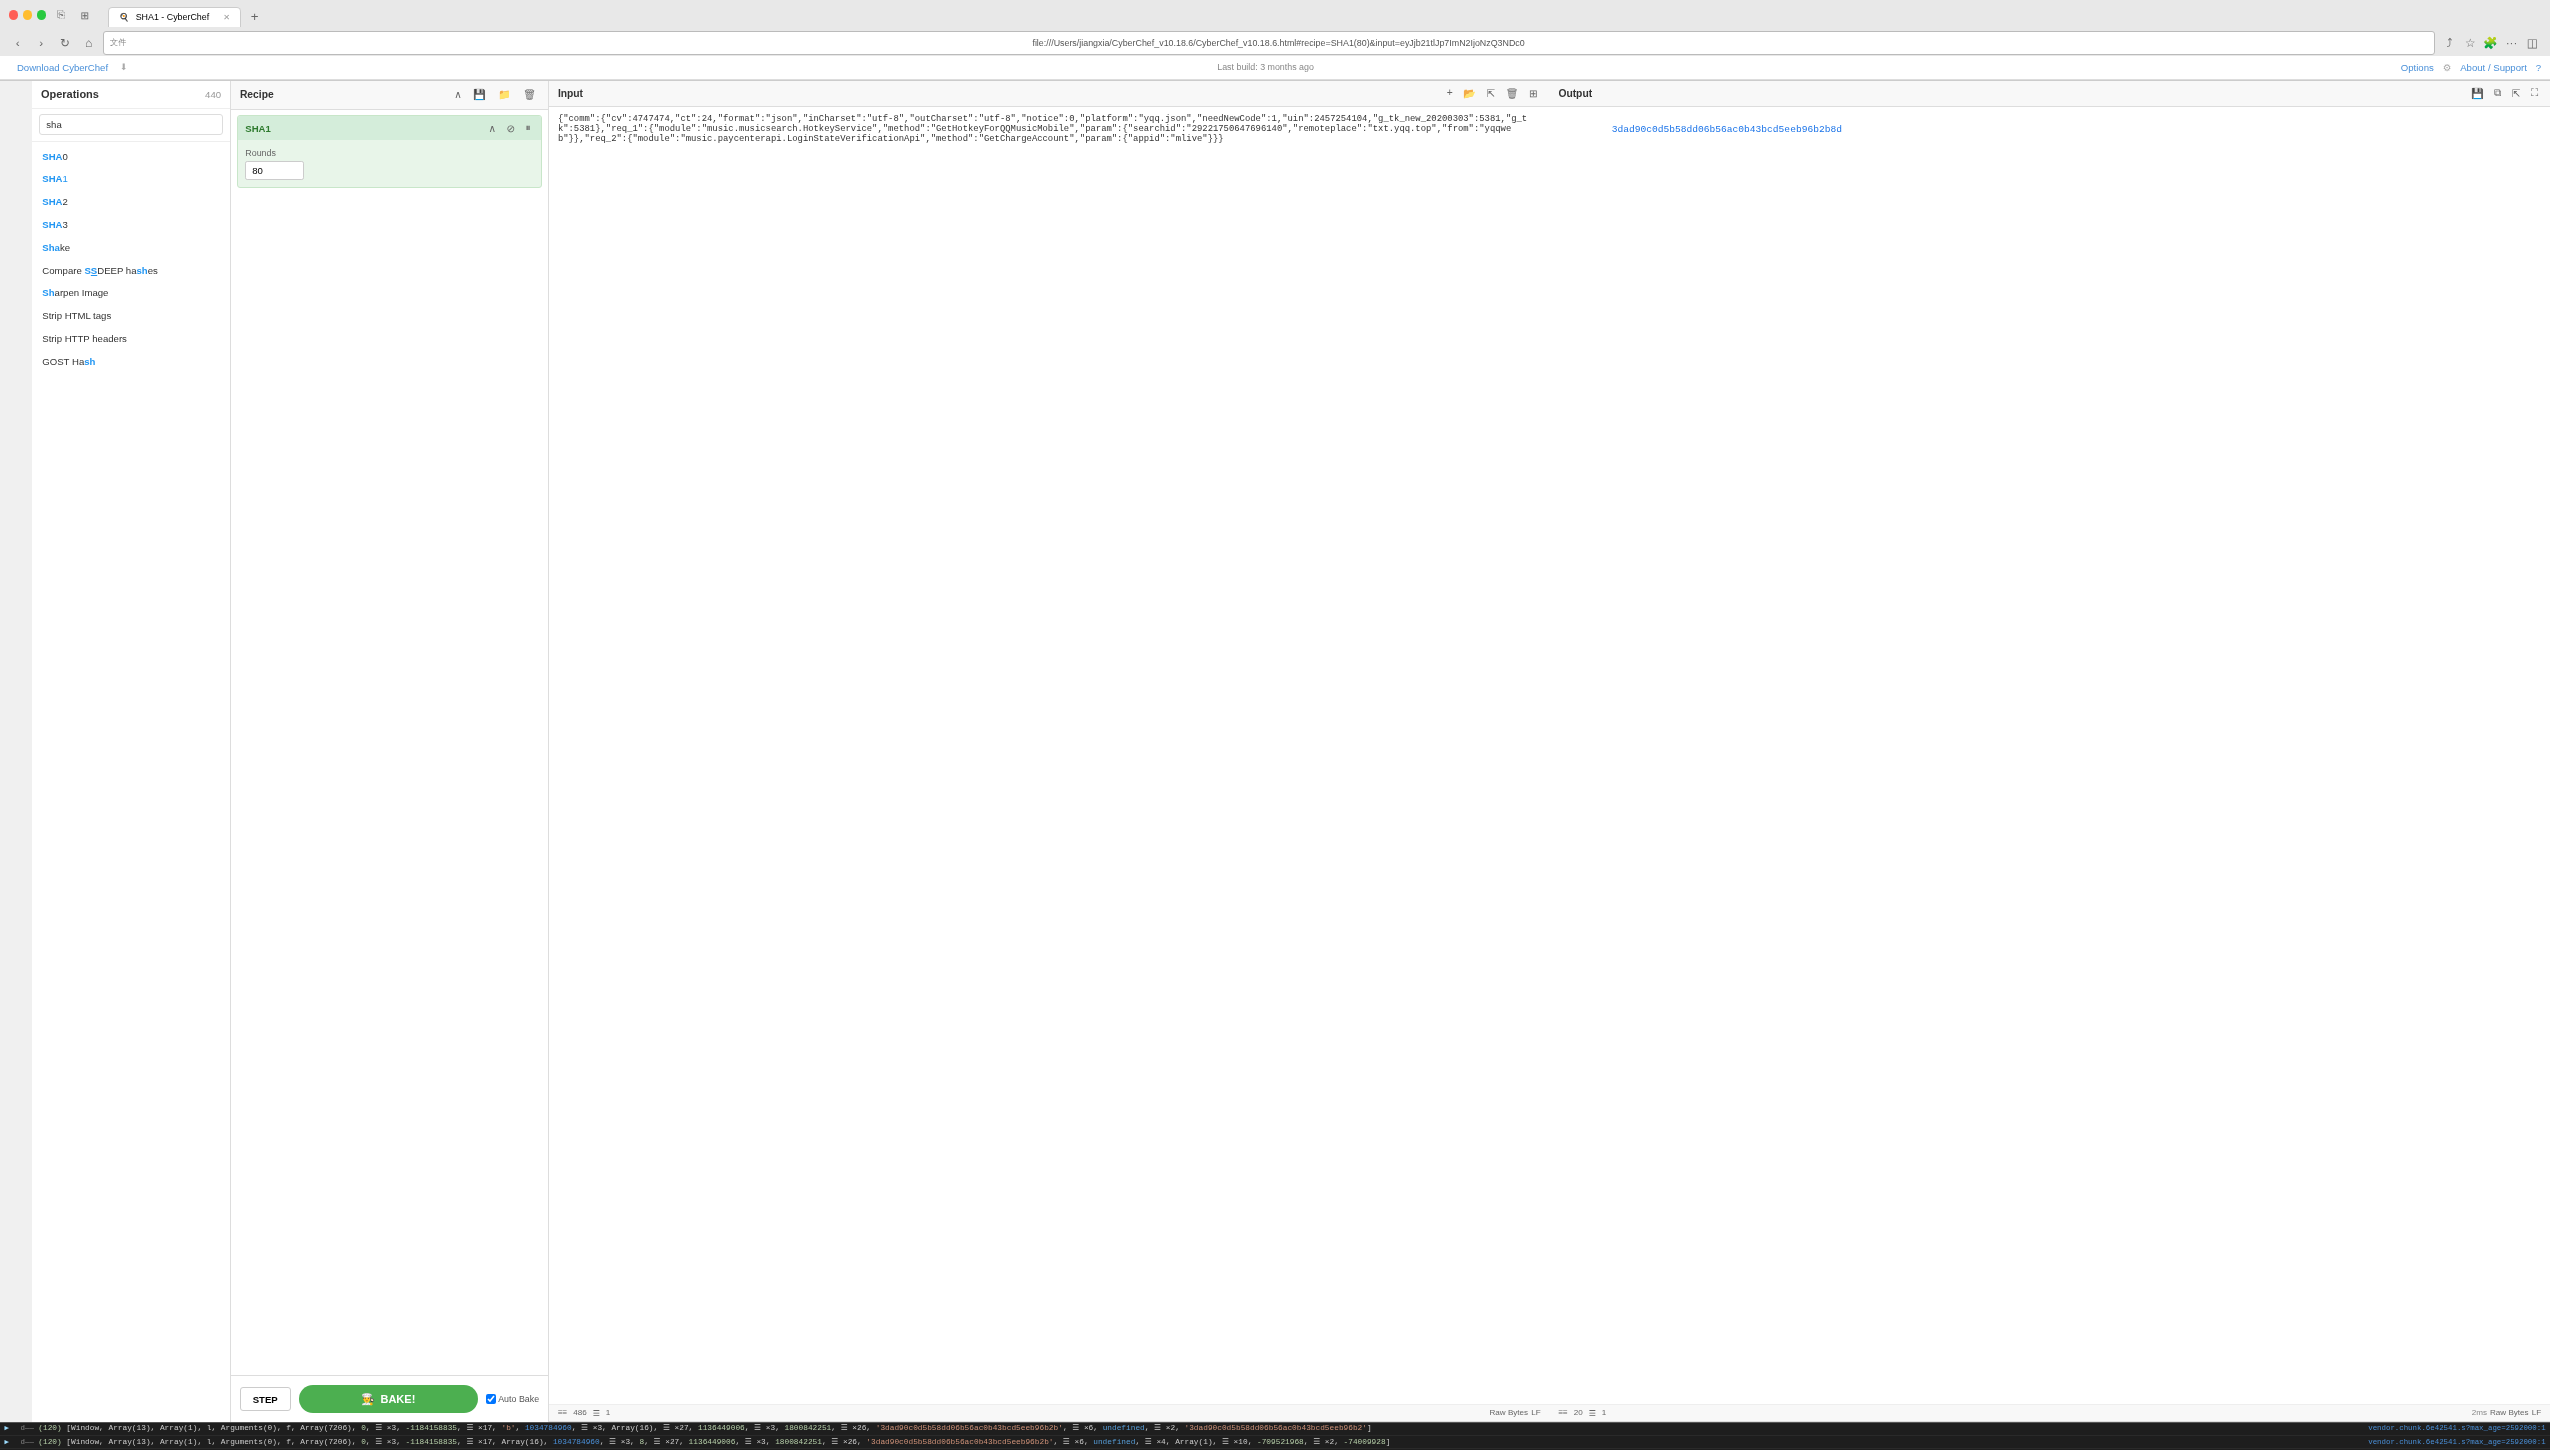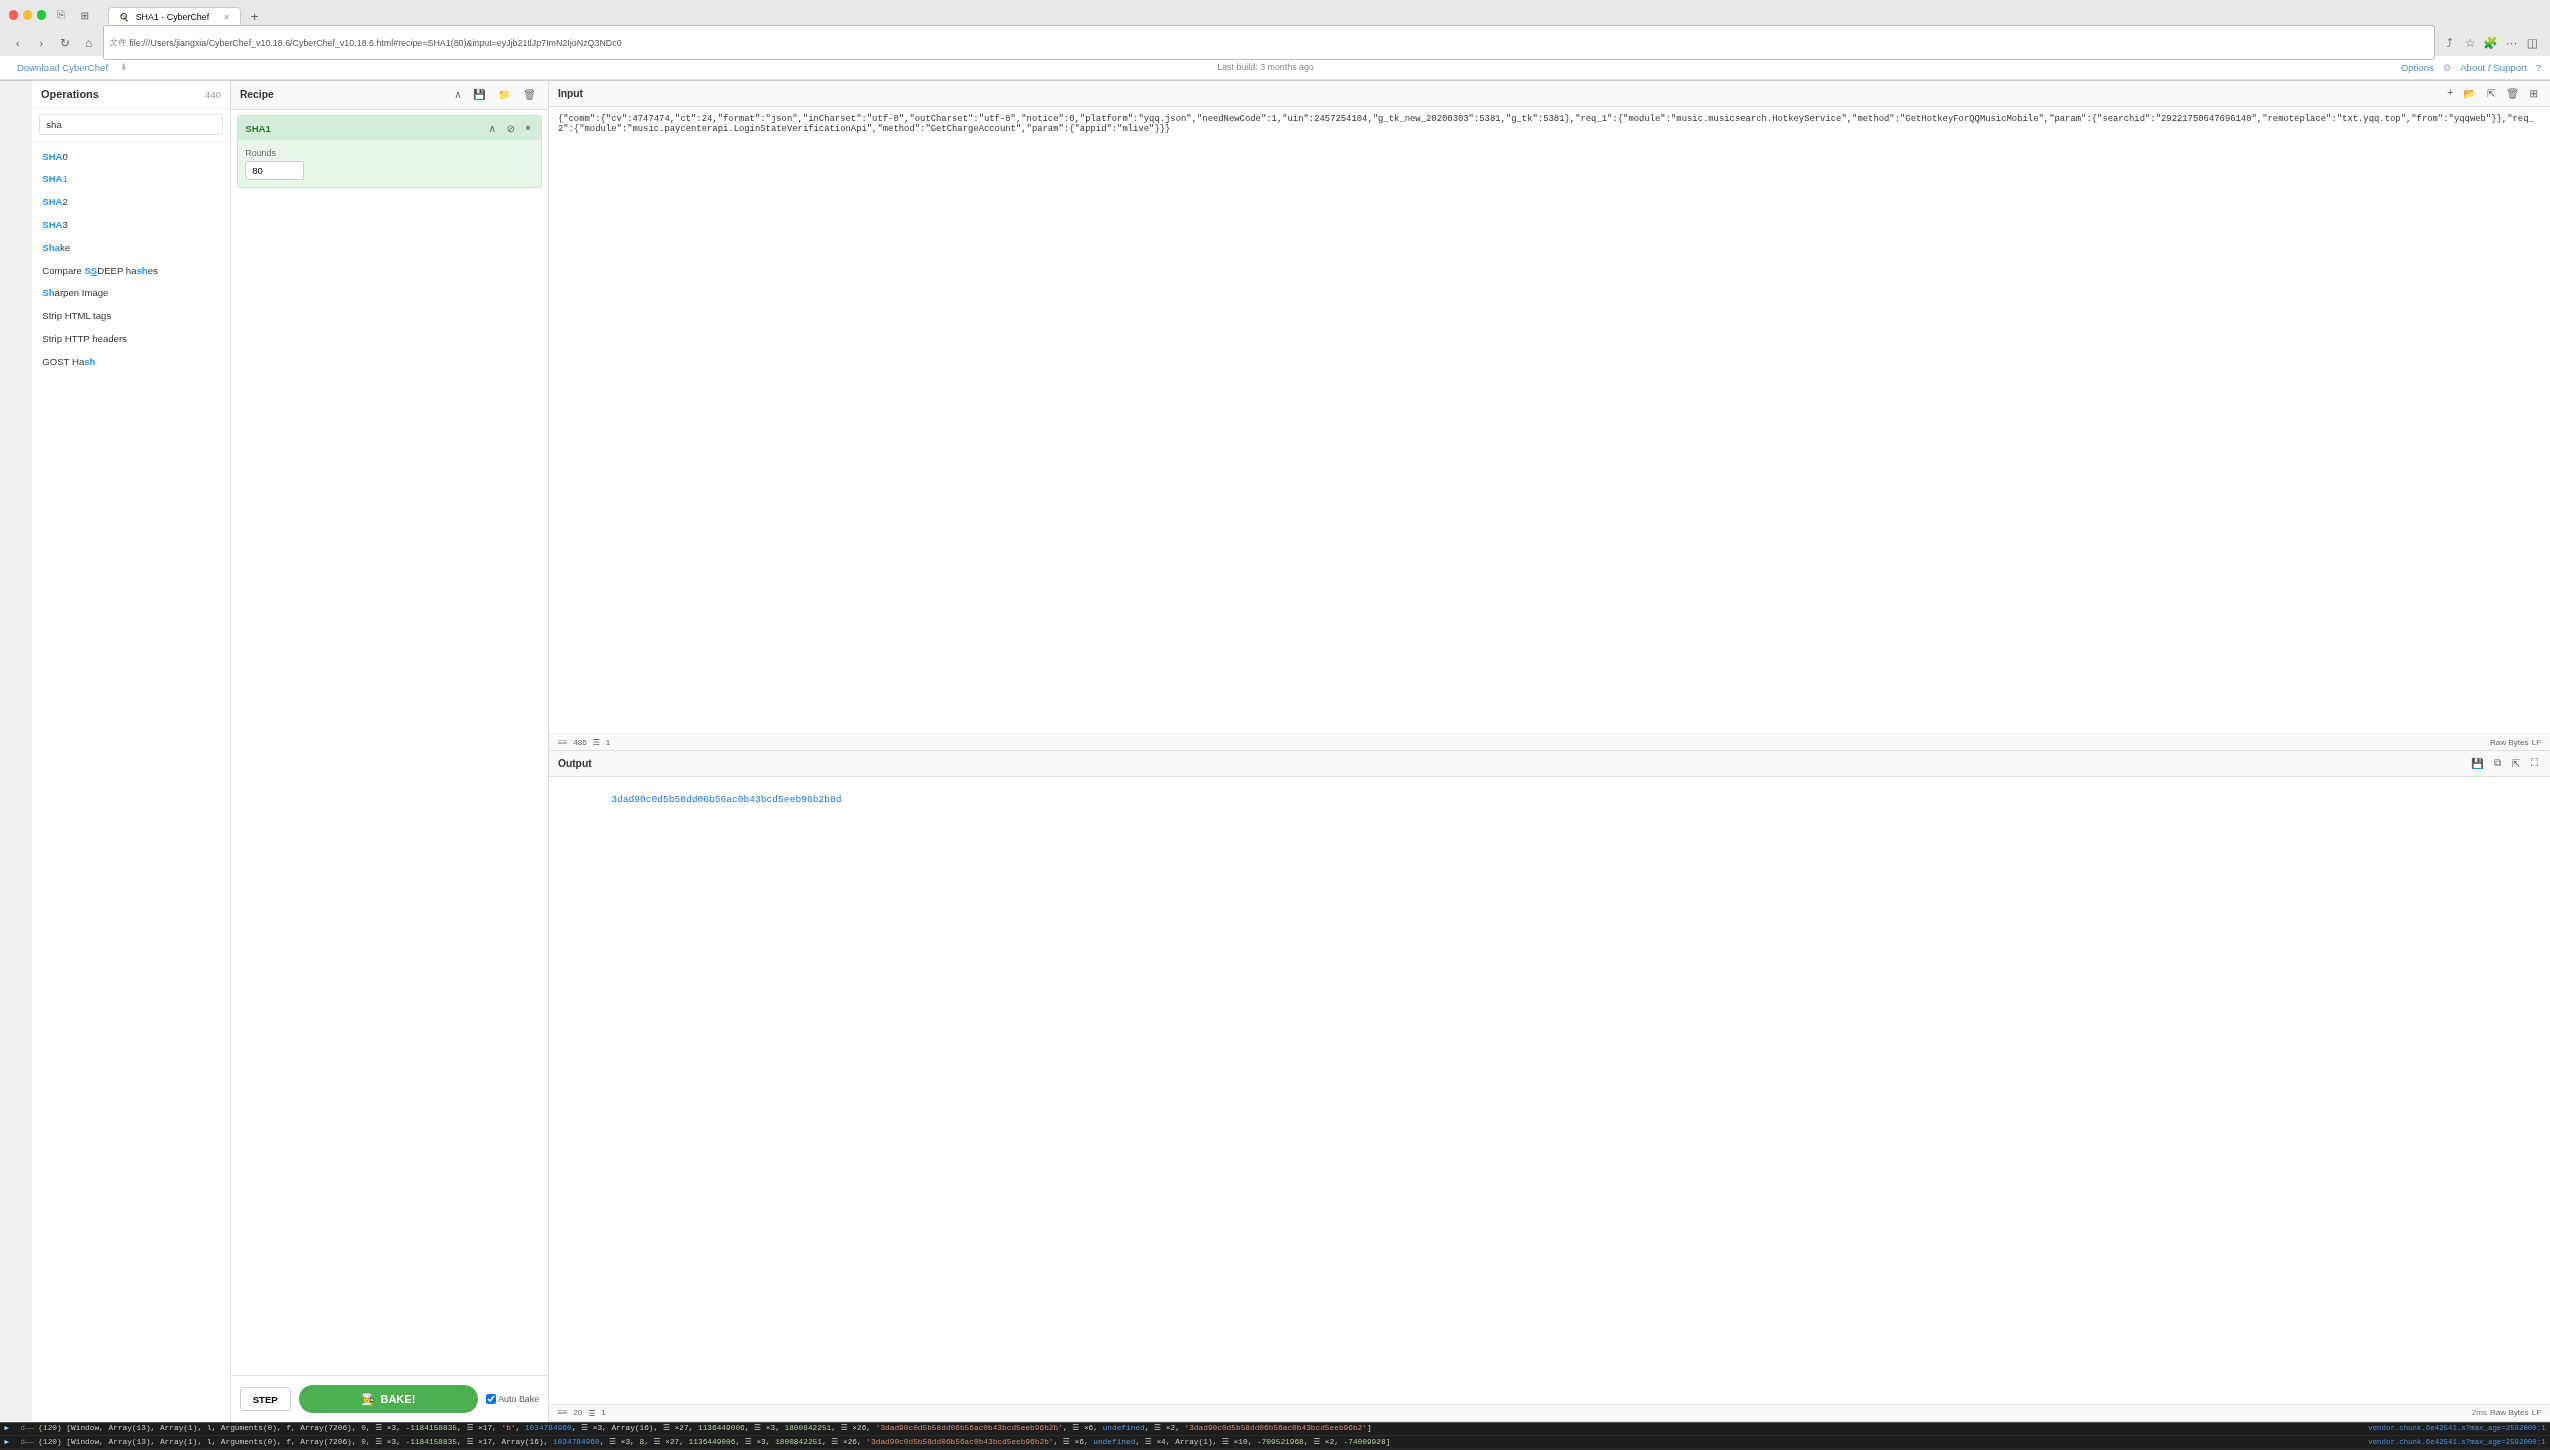--- a/index.html
+++ b/index.html
@@ -14,21 +14,21 @@
     .tl-yellow { background: #ffbd2e; }
     .tl-green { background: #28c940; }
     .browser-icon { width: 17.7px; height: 17.7px; display: flex; align-items: center; justify-content: center; color: #666; font-size: 10.3px; cursor: pointer; }
     .tab-bar { display: flex; align-items: flex-end; padding: 0 8.9px; height: 23.6px; }
     .browser-tab { background: white; border-radius: 4.4px 4.4px 0 0; padding: 4.4px 10.3px; font-size: 8.9px; display: flex; align-items: center; gap: 5.9px; border: 0.7px solid #ccc; border-bottom: none; min-width: 133px; }
     .tab-icon { font-size: 8.1px; }
     .tab-close { color: #999; font-size: 8.1px; cursor: pointer; margin-left: auto; }
     .new-tab { width: 20.7px; height: 20.7px; display: flex; align-items: center; justify-content: center; color: #666; font-size: 13.3px; cursor: pointer; margin-left: 3px; }
     .toolbar-row { display: flex; align-items: center; padding: 3px 8.9px; gap: 5.9px; height: 26.6px; background: #e8e8e8; }
     .nav-btn { width: 17.7px; height: 17.7px; display: flex; align-items: center; justify-content: center; color: #666; font-size: 11.8px; cursor: pointer; border-radius: 3px; }
-    .url-bar-wrapper { flex: 1; background: white; border: 0.7px solid #bbb; border-radius: 3px; display: flex; align-items: center; padding: 0 5.9px; height: 35px; font-size: 8.9px; color: #555; }
+    .url-bar-wrapper { flex: 1; background: white; border: 0.7px solid #bbb; border-radius: 3px; display: flex; align-items: center; padding: 0 5.9px; height: 24px; font-size: 8.9px; color: #555; text-align: center; }
     .url-text { flex: 1; overflow: hidden; text-overflow: ellipsis; white-space: nowrap; }
     .toolbar-actions { display: flex; gap: 3px; }
     .top-links { display: flex; align-items: center; gap: 8.9px; font-size: 9.6px; color: #4a90d9; padding: 3px 8.9px; background: white; border-bottom: 0.7px solid #ddd; height: 23.6px; }
     .top-links-right { margin-left: auto; display: flex; gap: 8.9px; }
 
     
     .app-container { display: flex; height: calc(100vh - 109px); background: white; margin-left: 32px; }
 
     
     .sidebar { width: 199px; min-width: 199px; border-right: 0.7px solid #ddd; background: white; display: flex; flex-direction: column; overflow: hidden; }
@@ -59,21 +59,21 @@
     .field-input { border: 0.7px solid #ccc; border-radius: 2.2px; padding: 3px 5.9px; font-size: 9.6px; width: 59px; }
 
     
     .bake-area { padding: 8.9px; border-top: 0.7px solid #ddd; margin-top: auto; display: flex; align-items: center; gap: 8px; }
     .step-btn { padding: 5.9px 11.8px; border: 0.7px solid #ccc; border-radius: 3px; background: white; font-size: 9.6px; cursor: pointer; font-weight: 600; }
     .bake-btn { flex: 1; background: #4caf50; color: white; border: none; border-radius: 14.8px; padding: 7.4px 0; font-size: 11px; font-weight: 700; cursor: pointer; display: flex; align-items: center; justify-content: center; gap: 5.9px; }
     .auto-bake { display: flex; flex-direction: row; align-items: center; font-size: 8.9px; color: #555; gap: 2.2px; cursor: pointer; }
     .checkbox { width: 10.3px; height: 10.3px; }
 
     
-    .io-panels { flex: 1; display: flex; flex-direction: column; }
+    .io-panels { flex: 1; display: flex; }
     .io-panel { flex: 1; display: flex; flex-direction: column; border-bottom: 0.7px solid #ddd; }
     .io-header { display: flex; align-items: center; padding: 4.4px 8.9px; border-bottom: 0.7px solid #ddd; background: #f8f8f8; }
     .io-title { font-size: 10.3px; font-weight: 600; color: #333; flex: 1; }
     .io-icons { display: flex; gap: 4.4px; }
     .io-icon { cursor: pointer; font-size: 10.3px; color: #666; padding: 1.5px 3px; }
     .io-content { flex: 1; padding: 7.4px 8.9px; font-family: 'Courier New', monospace; font-size: 8.9px; color: #333; overflow: auto; background: white; white-space: pre-wrap; word-break: break-all; }
     .io-footer { display: flex; align-items: center; padding: 3px 8.9px; background: #f8f8f8; border-top: 0.7px solid #eee; font-size: 8.1px; color: #666; gap: 5.9px; }
     .io-footer-right { margin-left: auto; display: flex; gap: 3px; }
     .output-text { font-family: 'Courier New', monospace; font-size: 9.6px; color: #1a73e8; }
 

